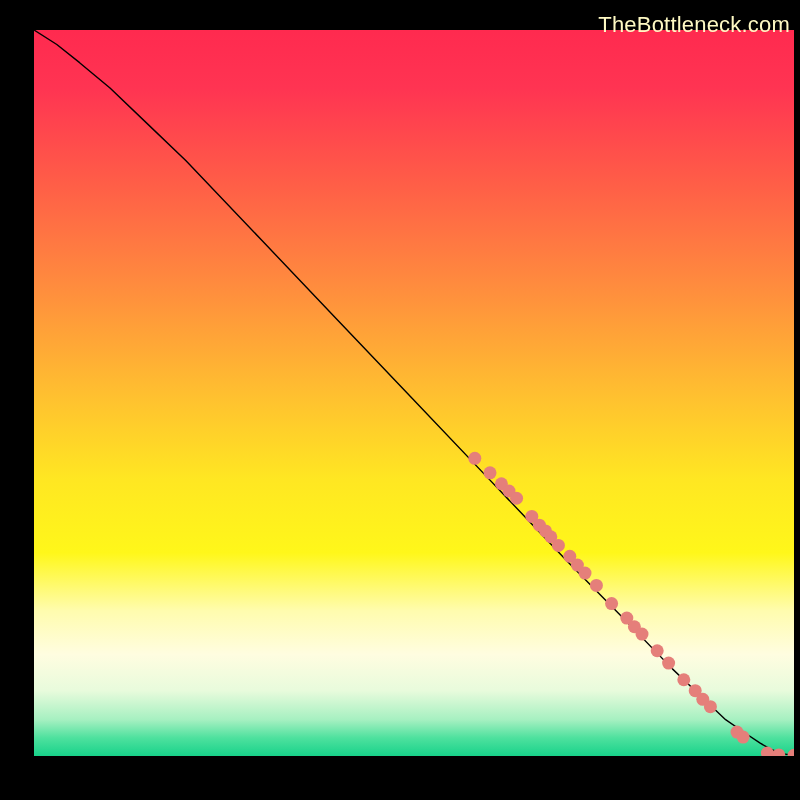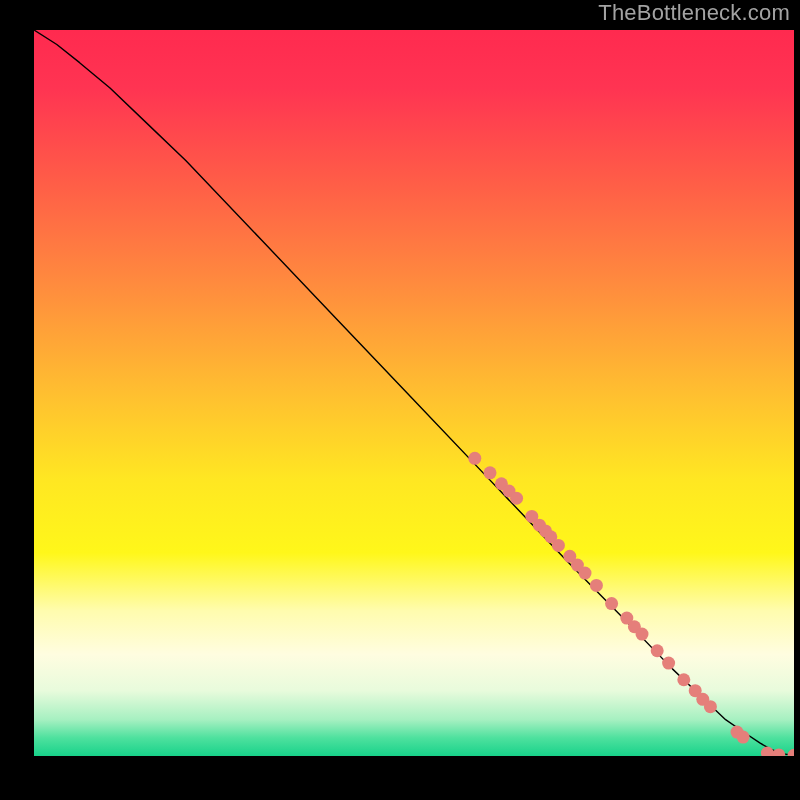--- a/index.html
+++ b/index.html
@@ -12,23 +12,23 @@
     overflow: hidden;
   }
   .frame {
     position: relative;
     width: 800px;
     height: 800px;
     background: #000;
   }
   .watermark {
     position: absolute;
-    top: 0;
+    top: 12px;
     right: 10px;
-    color: #a3a3a3;
+    color: #fef9c3;
     font-size: 22px;
     font-weight: 500;
     letter-spacing: 0.2px;
     user-select: none;
     z-index: 10;
   }
   .plot-area {
     position: absolute;
     left: 34px;
     top: 30px;

